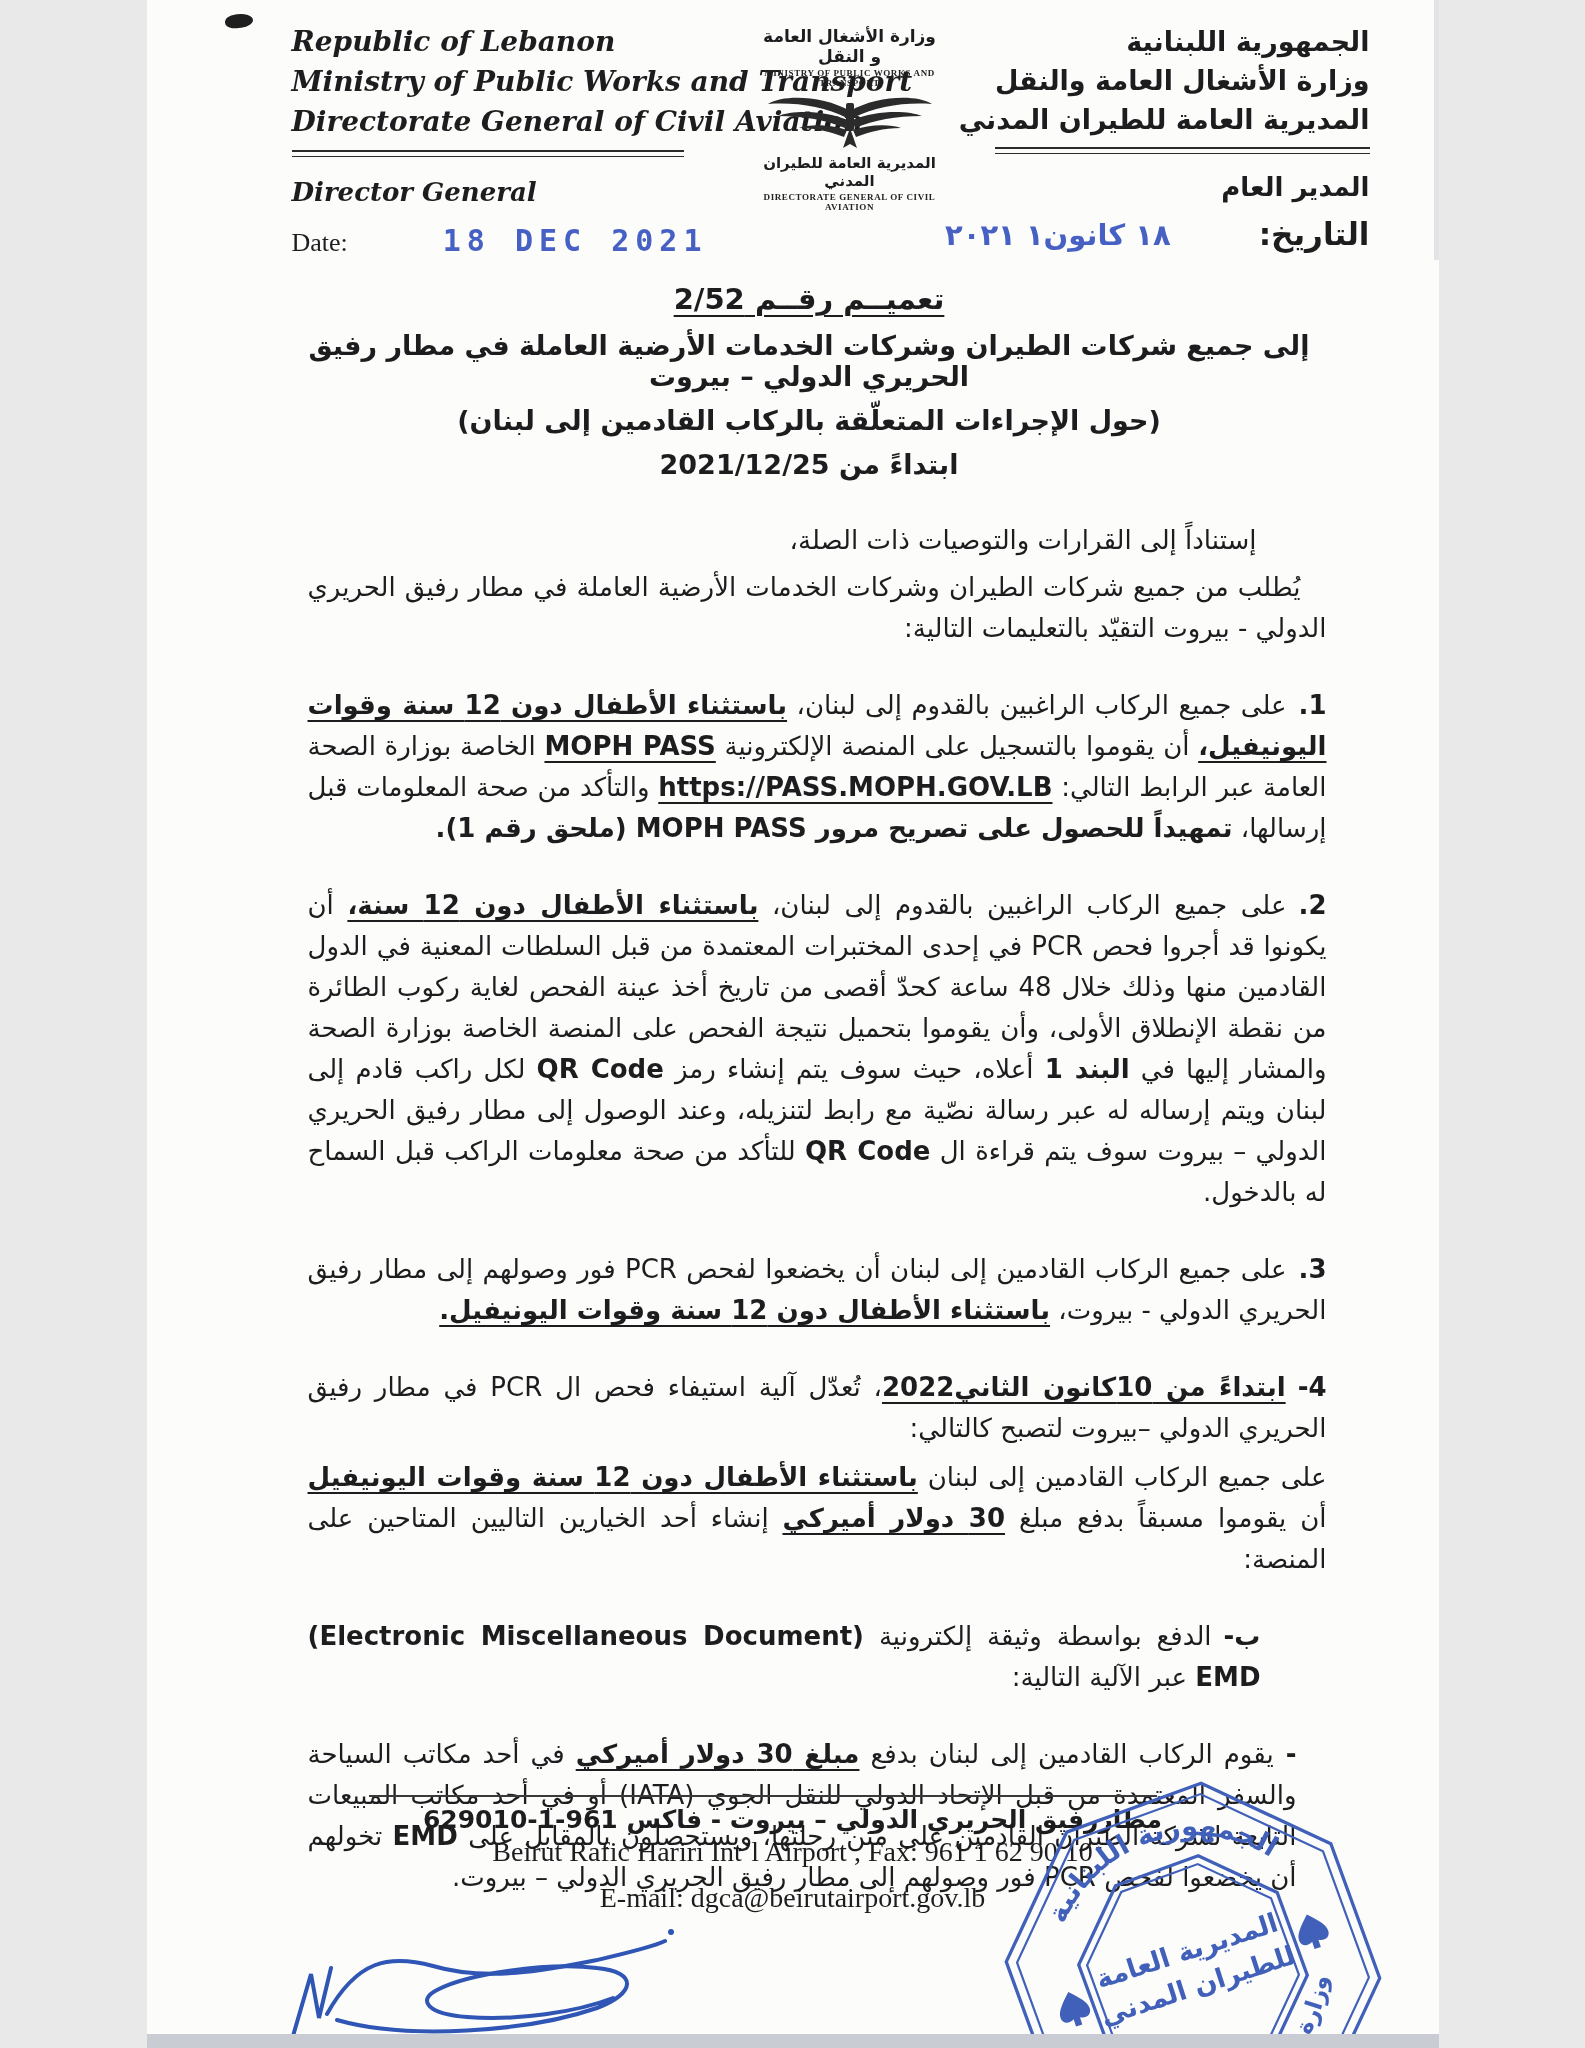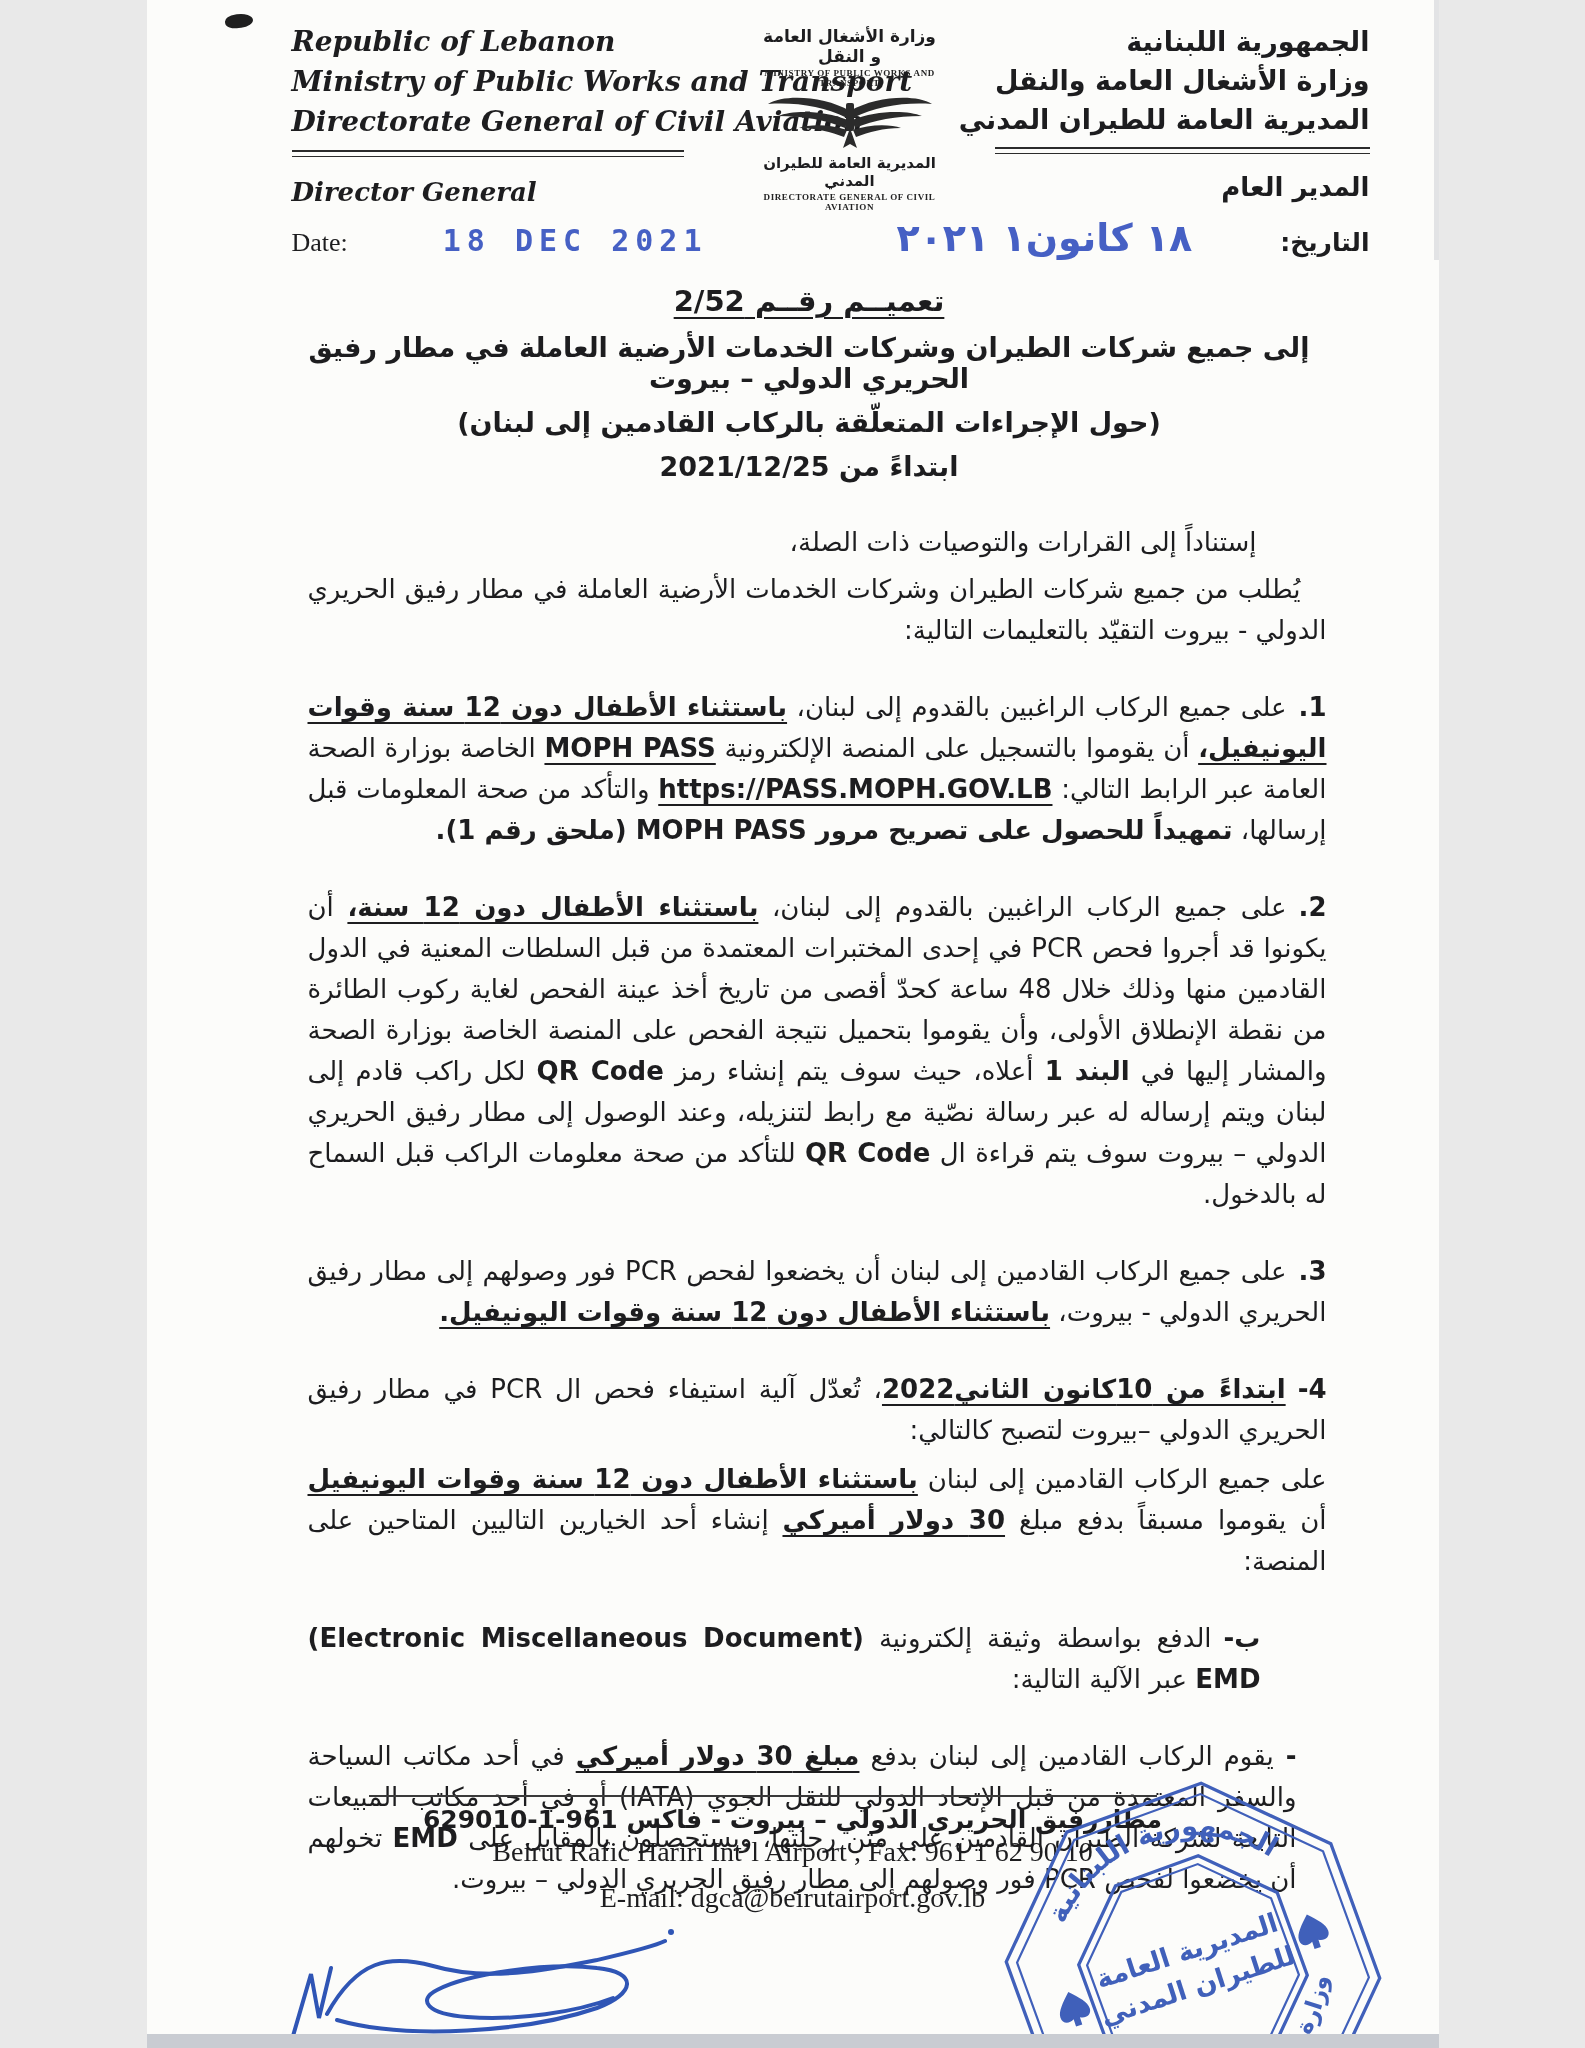--- a/index.html
+++ b/index.html
@@ -26,22 +26,22 @@
   .hdr-center{flex:1;text-align:center;padding-top:4px;}
   .c-ar-top{font-size:17px;font-weight:bold;direction:rtl;}
   .c-en{font-size:9px;font-weight:bold;letter-spacing:.6px;font-family:"Liberation Serif",serif;color:#232323;margin-top:2px;}
   .emblem{display:block;margin:3px auto 1px auto;}
   .c-ar-bot{font-size:15px;font-weight:bold;direction:rtl;}
   .hdr-right{width:432px;flex:none;direction:rtl;text-align:right;}
   .ar-head{font-size:27px;font-weight:bold;line-height:39px;}
   .rule-right{width:375px;}
   .dg-ar{font-size:26px;font-weight:bold;margin-top:18px;}
   .date-row-ar{margin-top:14px;display:flex;align-items:baseline;}
-  .date-label-ar{font-size:25px;font-weight:bold;}
-  .stamp-ar{color:#4660c4;font-size:38px;font-weight:bold;letter-spacing:2px;margin-inline-start:88px;white-space:nowrap;}
+  .date-label-ar{font-size:31px;font-weight:bold;}
+  .stamp-ar{color:#4660c4;font-size:29px;font-weight:bold;letter-spacing:2px;margin-inline-start:88px;white-space:nowrap;}
 
   
   .content{direction:rtl;text-align:justify;padding:0 112px 0 145px;}
   .title-block{text-align:center;font-weight:bold;margin-top:24px;}
   .t1{font-size:29px;margin-bottom:14px;}
   .t1 span{text-decoration:underline;text-underline-offset:6px;text-decoration-thickness:2px;}
   .t2,.t3,.t4{font-size:27px;margin-bottom:13px;}
   .intro1{font-size:26px;line-height:41px;margin:40px 70px 0 0;}
   .intro2{font-size:26px;line-height:41px;margin:6px 0 0 16px;text-indent:26px;}
   .item{font-size:26px;line-height:41px;margin:36px 0 0 16px;}

